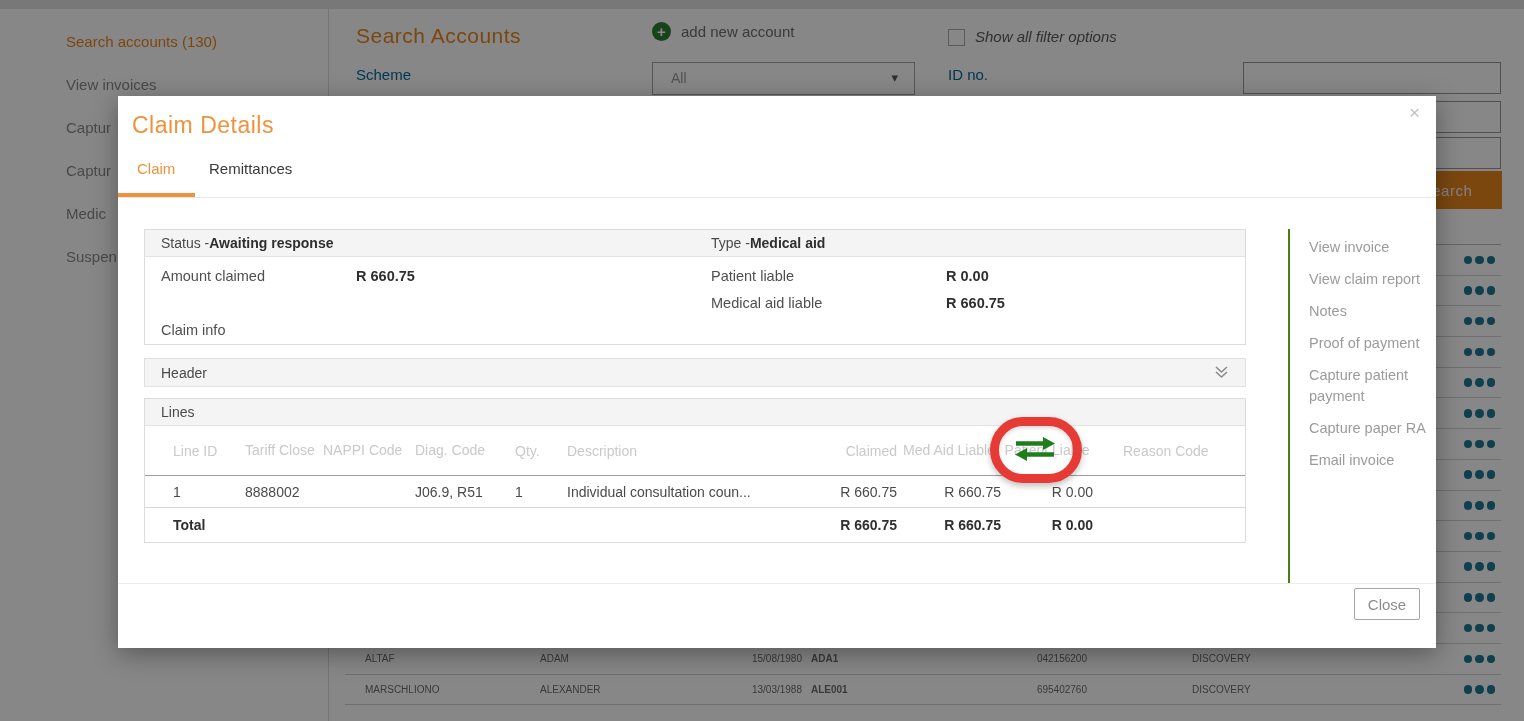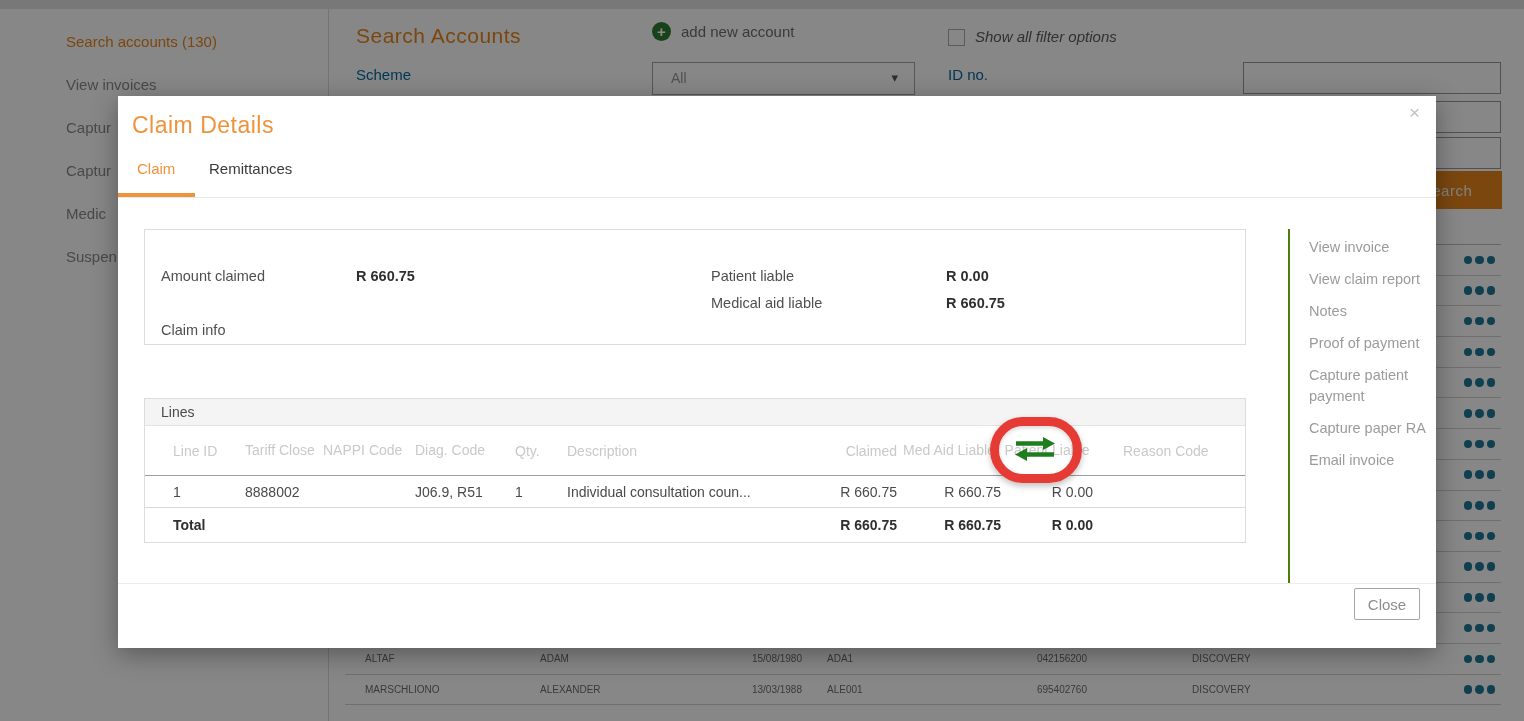--- a/index.html
+++ b/index.html
@@ -27,21 +27,21 @@
   .dropdown .caret { position:absolute; right:16px; top:7px; font-size:13px; color:#555; }
   .bg-input { position:absolute; left:1243px; width:258px; height:32px; border:1px solid #9a9a9a; background:#fff; }
   .search-btn { position:absolute; left:1392px; top:171px; width:110px; height:38px; background:#e8871e; color:#f4f4f4; font-size:15px; border:none; letter-spacing:.5px; cursor:pointer; }
 
   .bg-table { position:absolute; left:345px; top:244px; width:1156px; }
   .bg-table .head-line { height:0; border-top:1px solid #bfbfbf; }
   .bg-row { display:flex; align-items:center; height:30.7px; border-bottom:1px solid #d2d2d2; font-size:10px; color:#6e6e6e; cursor:pointer; }
   .c-surname { width:195px; padding-left:20px; }
   .c-first  { width:160px; }
   .c-dob    { width:102px; text-align:right; }
-  .c-acct   { width:170px; padding-left:25px; }
+  .c-acct   { width:170px; padding-left:9px;font-weight:bold; }
   .c-member { width:115px; text-align:right; }
   .c-scheme { width:150px; margin-left:105px; }
   .dots { margin-left:auto; margin-right:6px; display:flex; gap:3px; cursor:pointer; }
   .dots i { width:8.5px; height:8.5px; border-radius:50%; background:#1f7a96; }
 
   
   .overlay { position:absolute; inset:0; background:rgba(0,0,0,0.47); z-index:5; }
 
   
   .modal { position:absolute; left:118px; top:96px; width:1318px; height:552px; background:#fff; z-index:10; box-shadow:0 6px 24px rgba(0,0,0,.35); }
@@ -259,29 +259,48 @@
   <div class="modal">
     <span class="modal-close">×</span>
     <div class="modal-title">Claim Details</div>
 
     <div class="tab claim">Claim</div>
     <div class="tab remit">Remittances</div>
     <div class="tab-underline"></div>
     <div class="tab-line"></div>
 
     <div class="panel status-panel">
+      <div class="panel-bar">
+        <span>Status - </span>
+        <b>Awaiting response</b>
+        <span class="half-r" style="display:flex">
+          <span>Type - </span>
+          <b>Medical aid</b>
+        </span>
+      </div>
       <span class="fld-label" style="left:16px; top:38px">Amount claimed</span>
       <span class="fld-value" style="left:211px; top:38px">R 660.75</span>
       <span class="fld-label" style="left:566px; top:38px">Patient liable</span>
       <span class="fld-value" style="left:801px; top:38px">R 0.00</span>
       <span class="fld-label" style="left:566px; top:65px">Medical aid liable</span>
       <span class="fld-value" style="left:801px; top:65px">R 660.75</span>
       <span class="fld-label" style="left:16px; top:92px">Claim info</span>
     </div>
 
+    <div class="panel header-panel">
+      <div class="panel-bar">
+        <span>Header</span>
+        <span class="chev2">
+          <svg width="15" height="15" viewBox="0 0 15 15">
+              <path d="M2 2 l5.5 5 L13 2" fill="none" stroke="#8a8a8a" stroke-width="1.6"></path>
+              <path d="M2 7 l5.5 5 L13 7" fill="none" stroke="#8a8a8a" stroke-width="1.6"></path>
+            </svg>
+        </span>
+      </div>
+    </div>
 
     <div class="panel lines-panel">
       <div class="panel-bar">
         <span>Lines</span>
       </div>
       <div class="ltable">
         <div class="lrow lhead">
           <span class="col-lineid">Line ID</span>
           <span class="col-tariff">Tariff Close</span>
           <span class="col-nappi">NAPPI Code</span>

